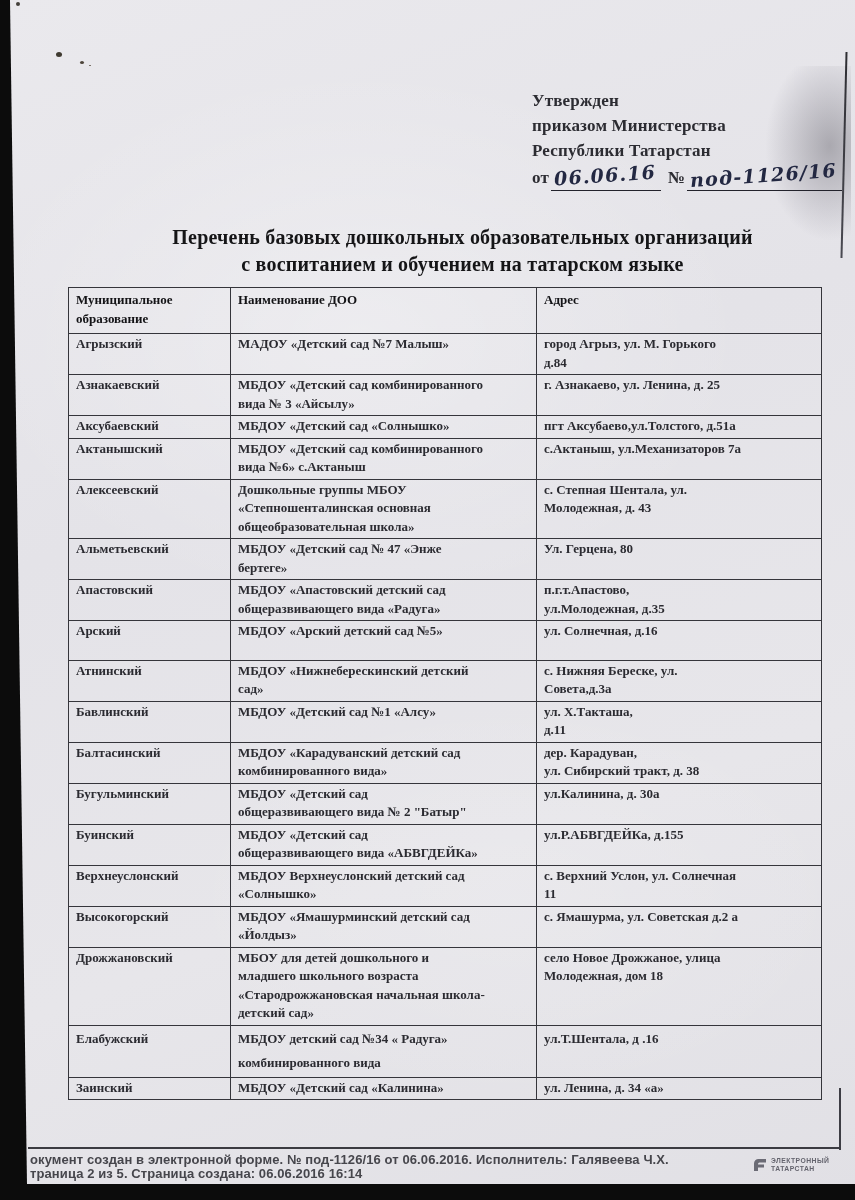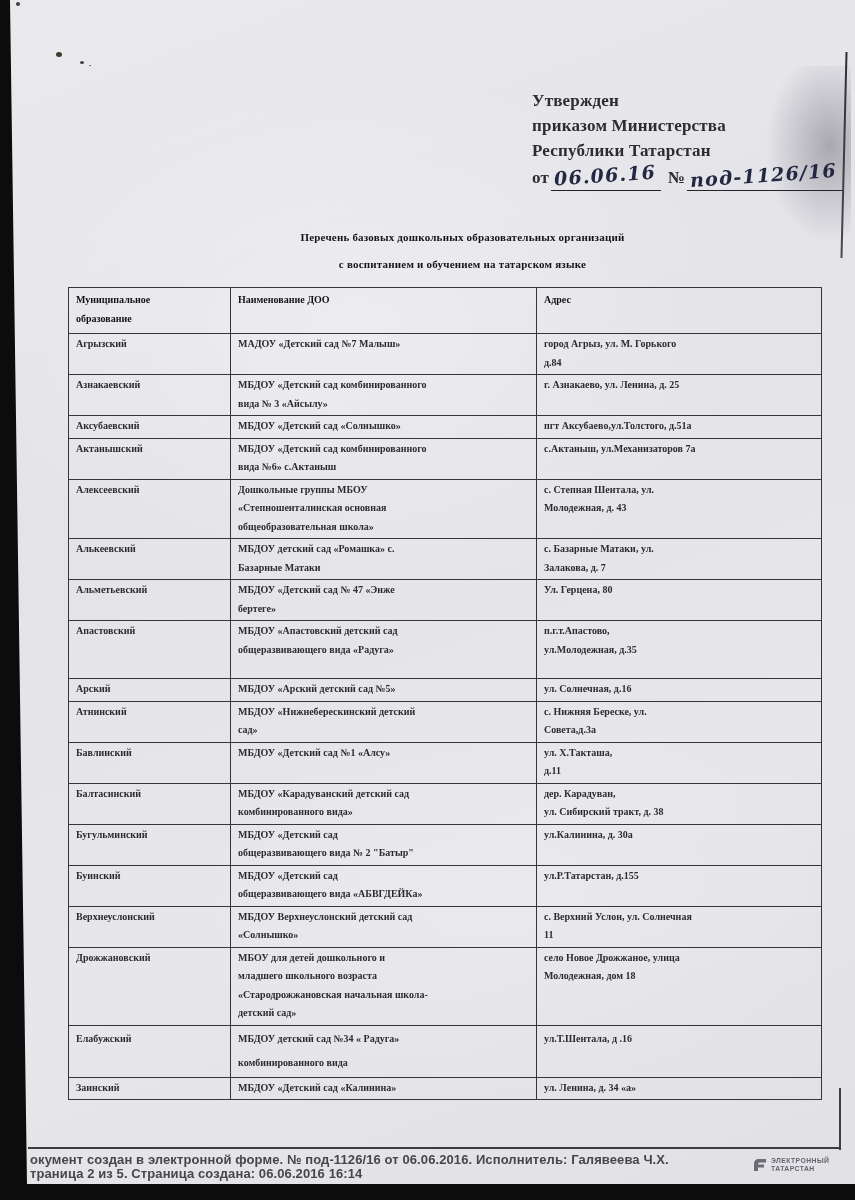--- a/index.html
+++ b/index.html
@@ -39,34 +39,34 @@
   .u { display:inline-block; border-bottom:1.8px solid #23232c; padding:0 5px 0 3px; margin:0 2px; }
   .hw {
     display:inline-block; font-family:"DejaVu Serif", serif; font-style:italic;
     font-size:19px; color:#232842; letter-spacing:1.2px; font-weight:bold;
     transform:rotate(-4deg) translateY(-1px);
   }
 
   
   .title {
     position:absolute; left:80px; right:10px; top:224px; text-align:center;
-    font-weight:bold; font-size:11px; line-height:27px; color:#151517;
+    font-weight:bold; font-size:20px; line-height:27px; color:#151517;
     letter-spacing:.2px;
   }
 
   
   table.doo {
     position:absolute; left:68px; top:287px; width:753px;
     border-collapse:collapse; table-layout:fixed;
   }
   table.doo th, table.doo td {
     border:1.7px solid #35353b;
     padding:1px 7px 2px 7px;
     vertical-align:top;
-    font-size:10px; line-height:18.5px;
+    font-size:13px; line-height:18.5px;
     white-space:pre-line;
     text-align:left;
   }
   table.doo th { font-weight:bold; color:#131316; padding-top:3px; padding-bottom:5px; }
   table.doo td { font-weight:bold; color:#2b2b31; }
   tbody tr:nth-child(8) td  { padding-bottom:19px;margin-top:47px; }
   tbody tr:nth-child(17) td { line-height:24px; }
   tbody tr:nth-child(19) td { height:28px; }
 
   
@@ -153,27 +153,20 @@
 
     <tr>
       <td>Алексеевский</td>
       <td>Дошкольные группы МБОУ
 «Степношенталинская основная
 общеобразовательная школа»</td>
       <td>с. Степная Шентала, ул.
 Молодежная, д. 43</td>
     </tr>
 
-    <tr>
-      <td>Алькеевский</td>
-      <td>МБДОУ детский сад «Ромашка» с.
-Базарные Матаки</td>
-      <td>с. Базарные Матаки, ул.
-Залакова, д. 7</td>
-    </tr>
 
     <tr>
       <td>Альметьевский</td>
       <td>МБДОУ «Детский сад № 47 «Энже
 бертеге»</td>
       <td>Ул. Герцена, 80</td>
     </tr>
 
     <tr>
       <td>Апастовский</td>
@@ -216,31 +209,37 @@
       <td>Бугульминский</td>
       <td>МБДОУ «Детский сад
 общеразвивающего вида № 2 "Батыр"</td>
       <td>ул.Калинина, д. 30а</td>
     </tr>
 
     <tr>
       <td>Буинский</td>
       <td>МБДОУ «Детский сад
 общеразвивающего вида «АБВГДЕЙКа»</td>
-      <td>ул.Р.Татарстан, д.155</td>
+      <td>ул.Р.АБВГДЕЙКа, д.155</td>
     </tr>
 
     <tr>
       <td>Верхнеуслонский</td>
       <td>МБДОУ Верхнеуслонский детский сад
 «Солнышко»</td>
       <td>с. Верхний Услон, ул. Солнечная
 11</td>
     </tr>
 
+    <tr>
+      <td>Высокогорский</td>
+      <td>МБДОУ «Ямашурминский детский сад
+«Йолдыз»</td>
+      <td>с. Ямашурма, ул. Советская д.2 а</td>
+    </tr>
 
     <tr>
       <td>Дрожжановский</td>
       <td>МБОУ для детей дошкольного и
 младшего школьного возраста
 «Стародрожжановская начальная школа-
 детский сад»</td>
       <td>село Новое Дрожжаное, улица
 Молодежная,  дом 18</td>
     </tr>

